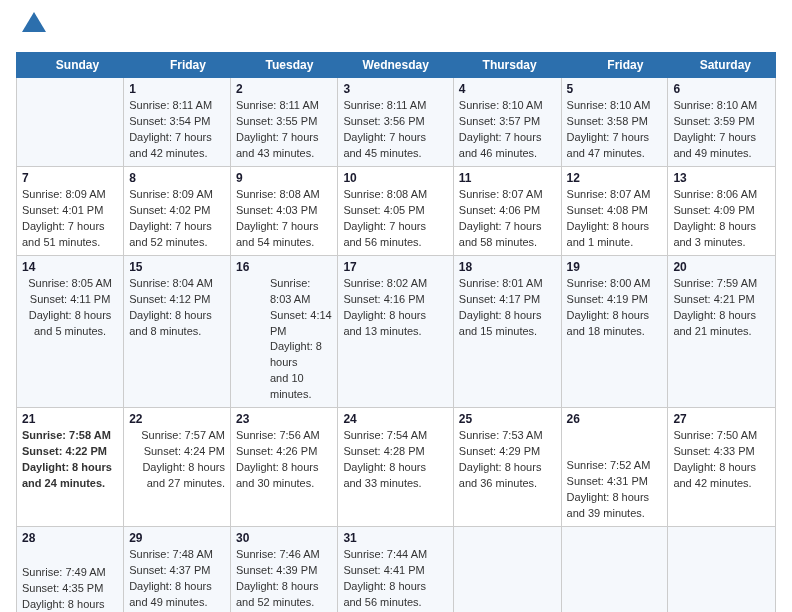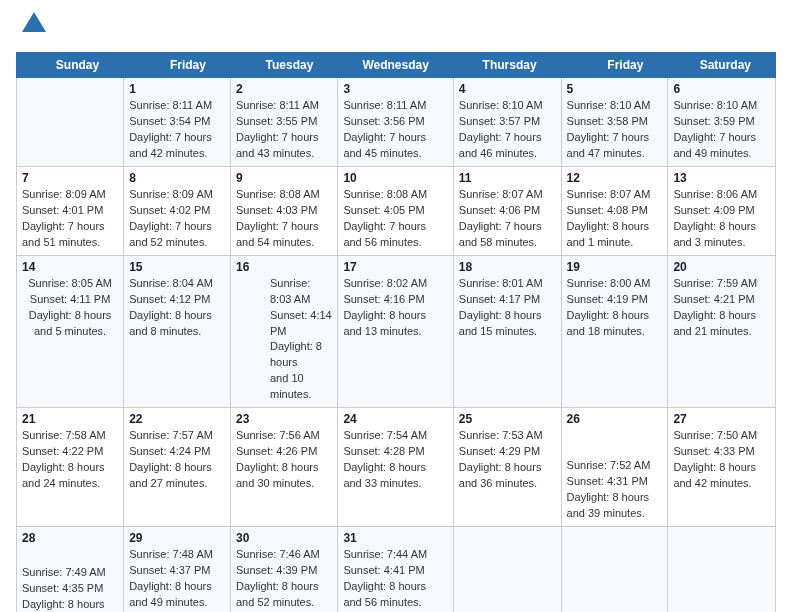--- a/index.html
+++ b/index.html
@@ -266,28 +266,28 @@
           <span class="day-number">20</span>
           <div class="day-info" style="white-space: pre-line;">Sunrise: 7:59 AM
 Sunset: 4:21 PM
 Daylight: 8 hours
 and 21 minutes.</div>
         </td>
       </tr>
       <tr>
         <td>
           <span class="day-number">21</span>
-          <div class="day-info" style="white-space: pre-line;">Sunrise: 7:58 AM
+          <div class="day-info" style="white-space: pre-line; font-weight: bold;">Sunrise: 7:58 AM
 Sunset: 4:22 PM
 Daylight: 8 hours
 and 24 minutes.</div>
         </td>
         <td>
           <span class="day-number">22</span>
-          <div class="day-info" style="white-space: pre-line;">Sunrise: 7:57 AM
+          <div class="day-info" style="white-space: pre-line; text-align: right;">Sunrise: 7:57 AM
 Sunset: 4:24 PM
 Daylight: 8 hours
 and 27 minutes.</div>
         </td>
         <td>
           <span class="day-number">23</span>
           <div class="day-info" style="white-space: pre-line;">Sunrise: 7:56 AM
 Sunset: 4:26 PM
 Daylight: 8 hours
 and 30 minutes.</div>

